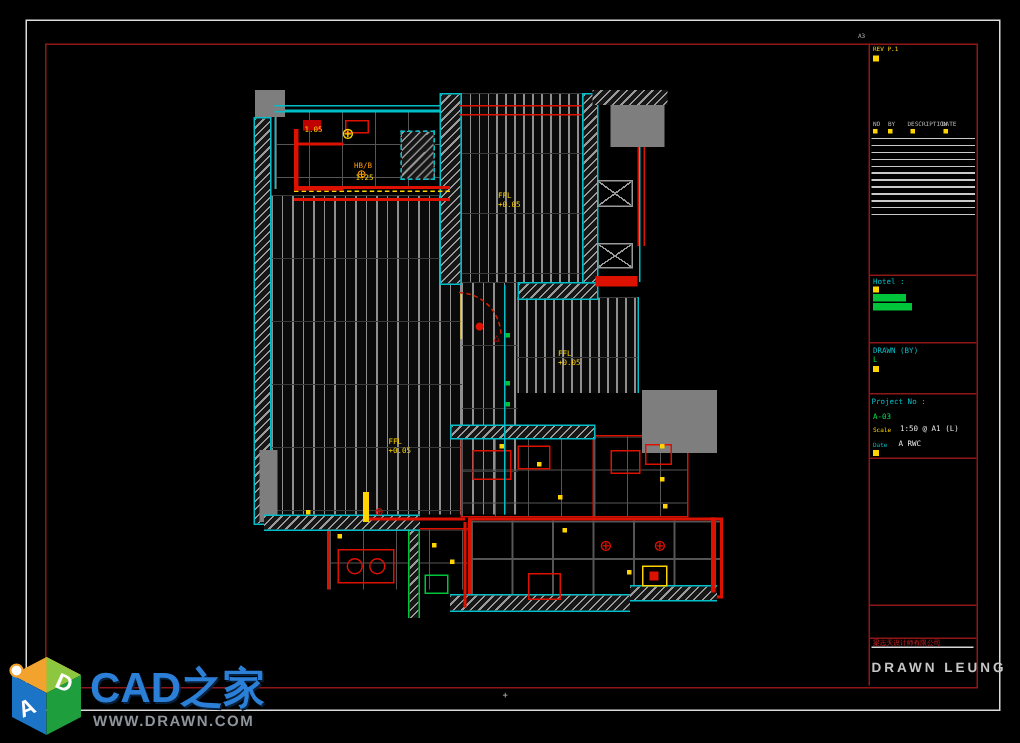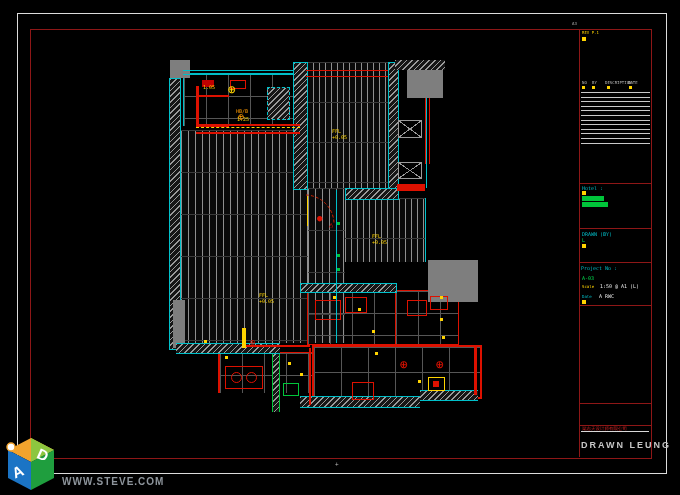--- a/index.html
+++ b/index.html
@@ -204,16 +204,17 @@
   <div class="abs" style="left:0;top:430px;width:230px;height:65px;">
     <svg class="abs" style="left:4px;top:4px;" width="54" height="60" viewBox="0 0 54 60">
       <polygon points="27,4 50,16 27,28 4,16" fill="#f2a32d"></polygon>
       <polygon points="27,4 50,16 27,28" fill="#8dc63f"></polygon>
       <polygon points="4,16 27,28 27,56 4,44" fill="#1b74c5"></polygon>
       <polygon points="50,16 27,28 27,56 50,44" fill="#1f9e3e"></polygon>
       <text x="10" y="44" fill="#ffffff" font-size="15" font-family="Liberation Sans, sans-serif" font-weight="bold" transform="rotate(-24 12 42)">A</text>
       <text x="33" y="26" fill="#ffffff" font-size="15" font-family="Liberation Sans, sans-serif" font-weight="bold" transform="rotate(24 38 22)">D</text>
       <circle cx="7" cy="13" r="4" fill="#ffffff" stroke="#f2a32d" stroke-width="1.5"></circle>
     </svg>
-    <span class="abs logo-url" style="left:62px;top:46px;">WWW.STEVE.COM</span>
+    <span class="abs logo-title" style="left:60px;top:10px;">CAD之家</span>
+    <span class="abs logo-url" style="left:62px;top:46px;">WWW.DRAWN.COM</span>
   </div>
 
 </div>
 
 </body></html>

